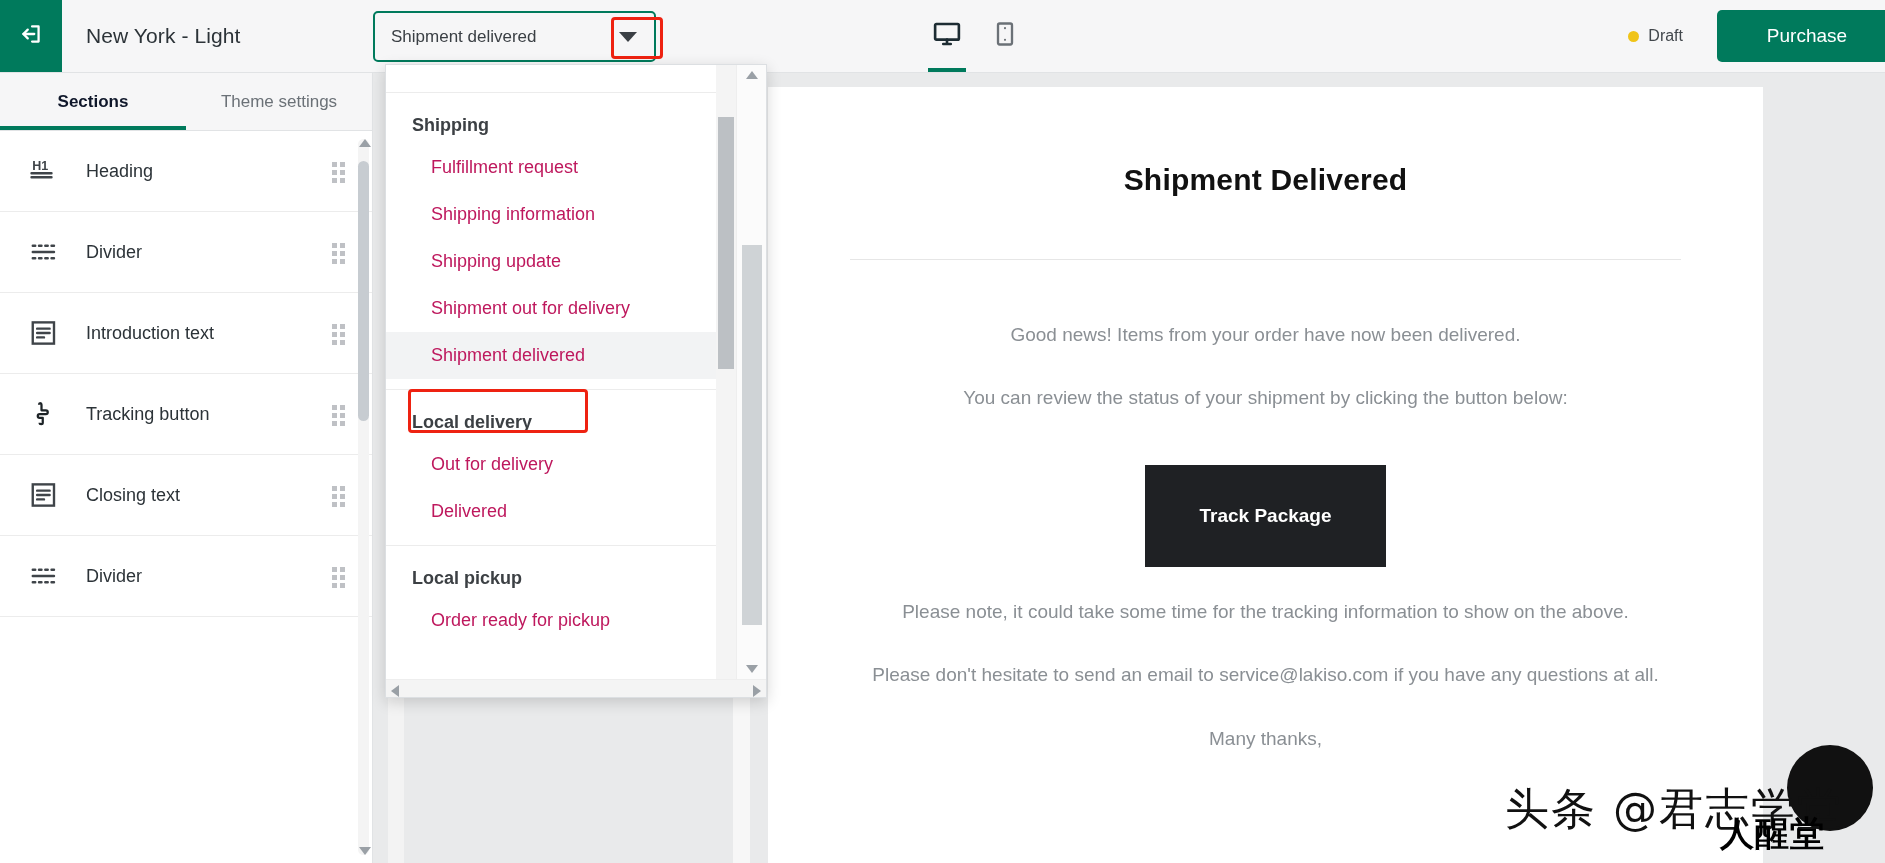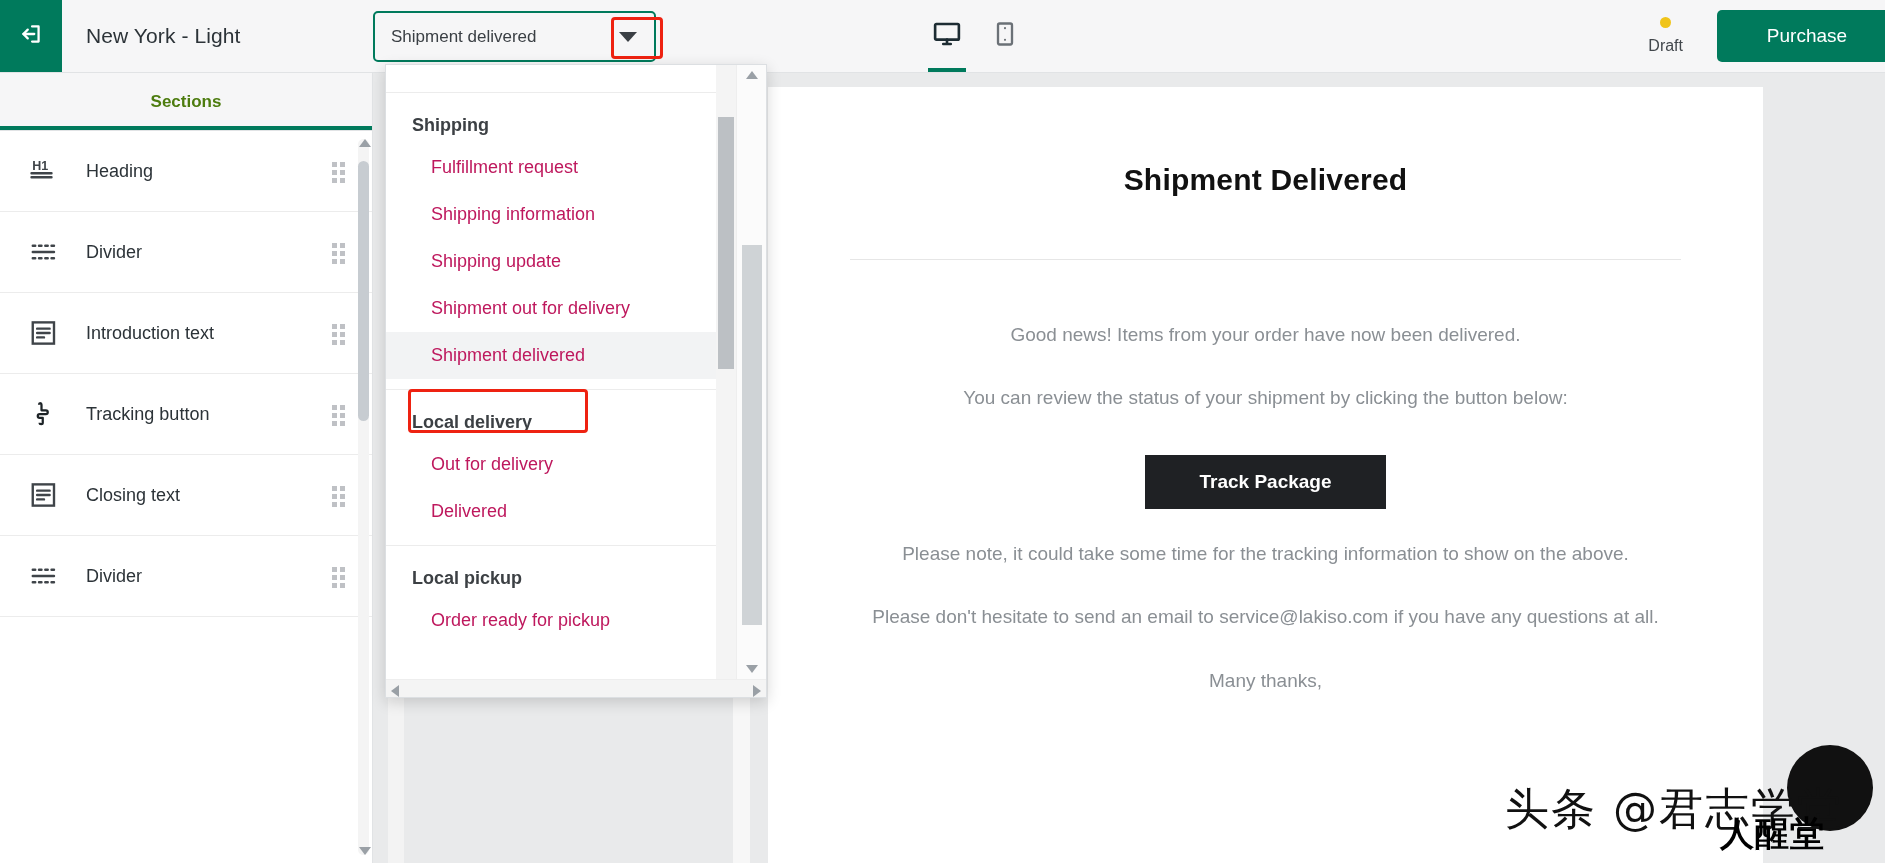--- a/index.html
+++ b/index.html
@@ -71,21 +71,21 @@
   }
   .device-btn.active::after {
     content: ""; position: absolute; bottom: 0; left: 3px; right: 3px;
     height: 4px; background: #007a5c;
   }
   .right-tools {
     display: flex; align-items: center; gap: 0; flex: 0 0 auto;
   }
   .status {
     display: flex; align-items: center; gap: 9px;
-    font-size: 16px; color: #42474c; padding-right: 34px; flex-direction: column;
+    font-size: 16px; color: #42474c; padding-right: 34px;
   }
   .status-dot { width: 11px; height: 11px; border-radius: 50%; background: #f0c419; }
   .purchase-btn {
     background: #007a5c; color: #fff; border: none;
     height: 52px; min-width: 180px; padding: 0 30px;
     font-size: 19px; font-family: inherit; border-radius: 5px;
     cursor: pointer; margin-right: -12px;
   }
 
   
@@ -95,21 +95,21 @@
     display: flex; flex-direction: column;
   }
   .tabs {
     display: flex; height: 58px; background: #f6f6f7;
     border-bottom: 1px solid #e1e3e5; flex: 0 0 58px;
   }
   .tab {
     flex: 1; display: flex; align-items: center; justify-content: center;
     font-size: 17px; color: #6b7177; cursor: pointer; position: relative;
   }
-  .tab.active { color: #4d7c0f; font-weight: bold; }
+  .tab.active { color: #0f172a; font-weight: bold; }
   .tab.active::after {
     content: ""; position: absolute; bottom: 0; left: 0; right: 0;
     height: 4px; background: #007a5c;
   }
   .section-list { flex: 1; position: relative; overflow: hidden; }
   .section-item {
     height: 81px; display: flex; align-items: center;
     border-bottom: 1px solid #ececec; padding: 0 22px 0 26px;
     cursor: pointer; background: #fff;
   }
@@ -164,22 +164,22 @@
   .email-title {
     font-size: 30px; font-weight: bold; color: #111;
     letter-spacing: .2px; margin-bottom: 62px;
   }
   .email-rule { height: 1px; background: #e6e6e6; margin: 0 0 60px 0; }
   .email-p {
     font-size: 19px; color: #8a8f94; line-height: 1.55; margin-bottom: 34px;
   }
   .track-btn {
     display: inline-block; background: #1f2124; color: #fff;
-    font-size: 19px; font-weight: bold; padding: 16px 54px;
-    margin: 8px 0 30px 0; cursor: pointer;
+    font-size: 19px; font-weight: bold; padding: 40px 54px;
+    margin: 18px 0 30px 0; cursor: pointer;
   }
   .email-link { color: #8a8f94; }
 
   
   .pv-sb-v {
     position: absolute; left: 15px; top: 0; width: 16px; bottom: 0;
     background: #f3f3f3;
   }
   .pv-sb-v2 {
     position: absolute; left: 360px; top: 0; width: 17px; bottom: 0;
@@ -306,20 +306,21 @@
         <span>Draft</span>
       </div>
       <button class="purchase-btn">Purchase</button>
     </div>
   </div>
 
   <div class="sidebar">
 
     <div class="tabs">
       <div class="tab active">Sections</div>
+      <div class="tab">Theme settings</div>
     </div>
 
     <div class="section-list">
 
       <div class="section-item">
         <span class="section-icon">
           <svg width="30" height="30" viewBox="0 0 24 24" fill="none" stroke="#3f4449" stroke-width="1.9">
             <text x="2.5" y="11" font-size="10" font-weight="bold" fill="#3f4449" stroke="none" font-family="Liberation Sans, sans-serif">H1</text>
             <path d="M2 13.8 H18 M2 17 H18" stroke-linecap="round"></path>
           </svg>

